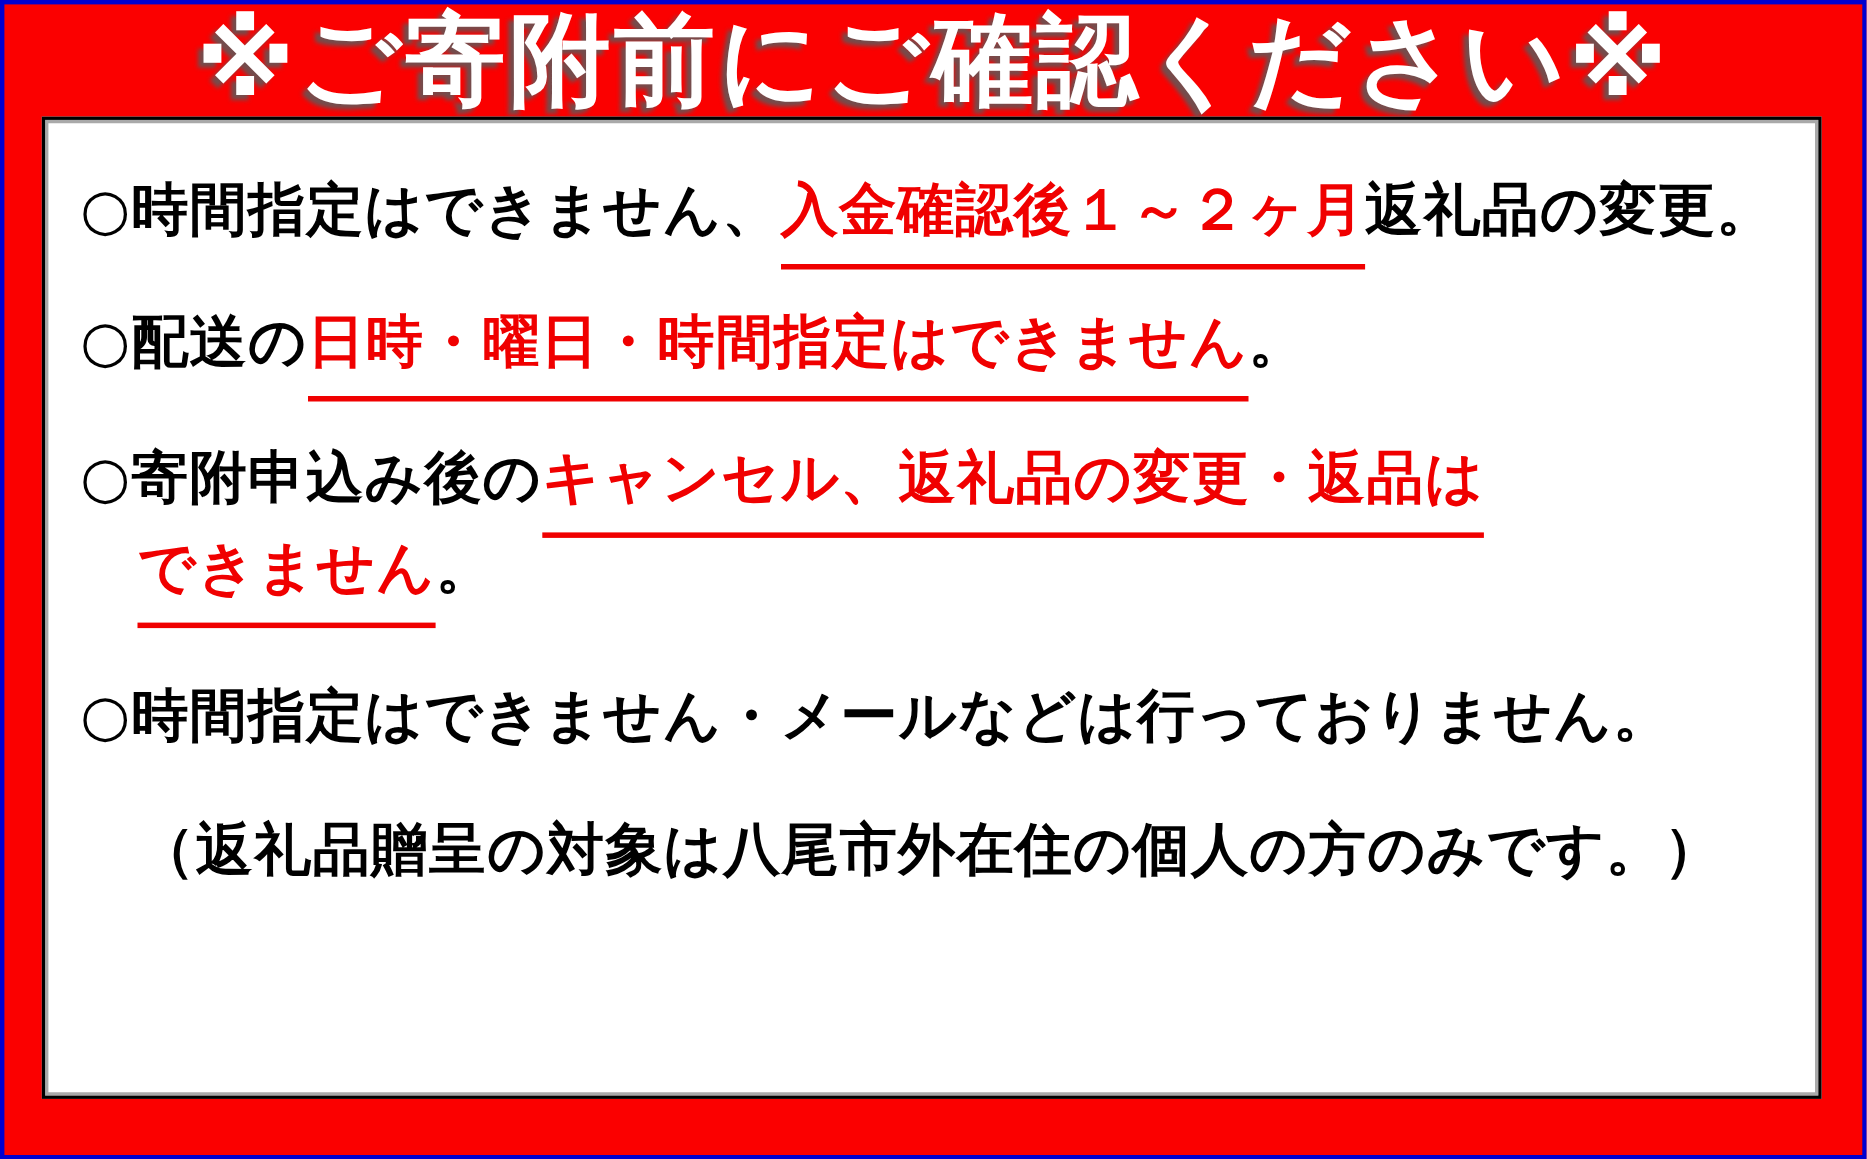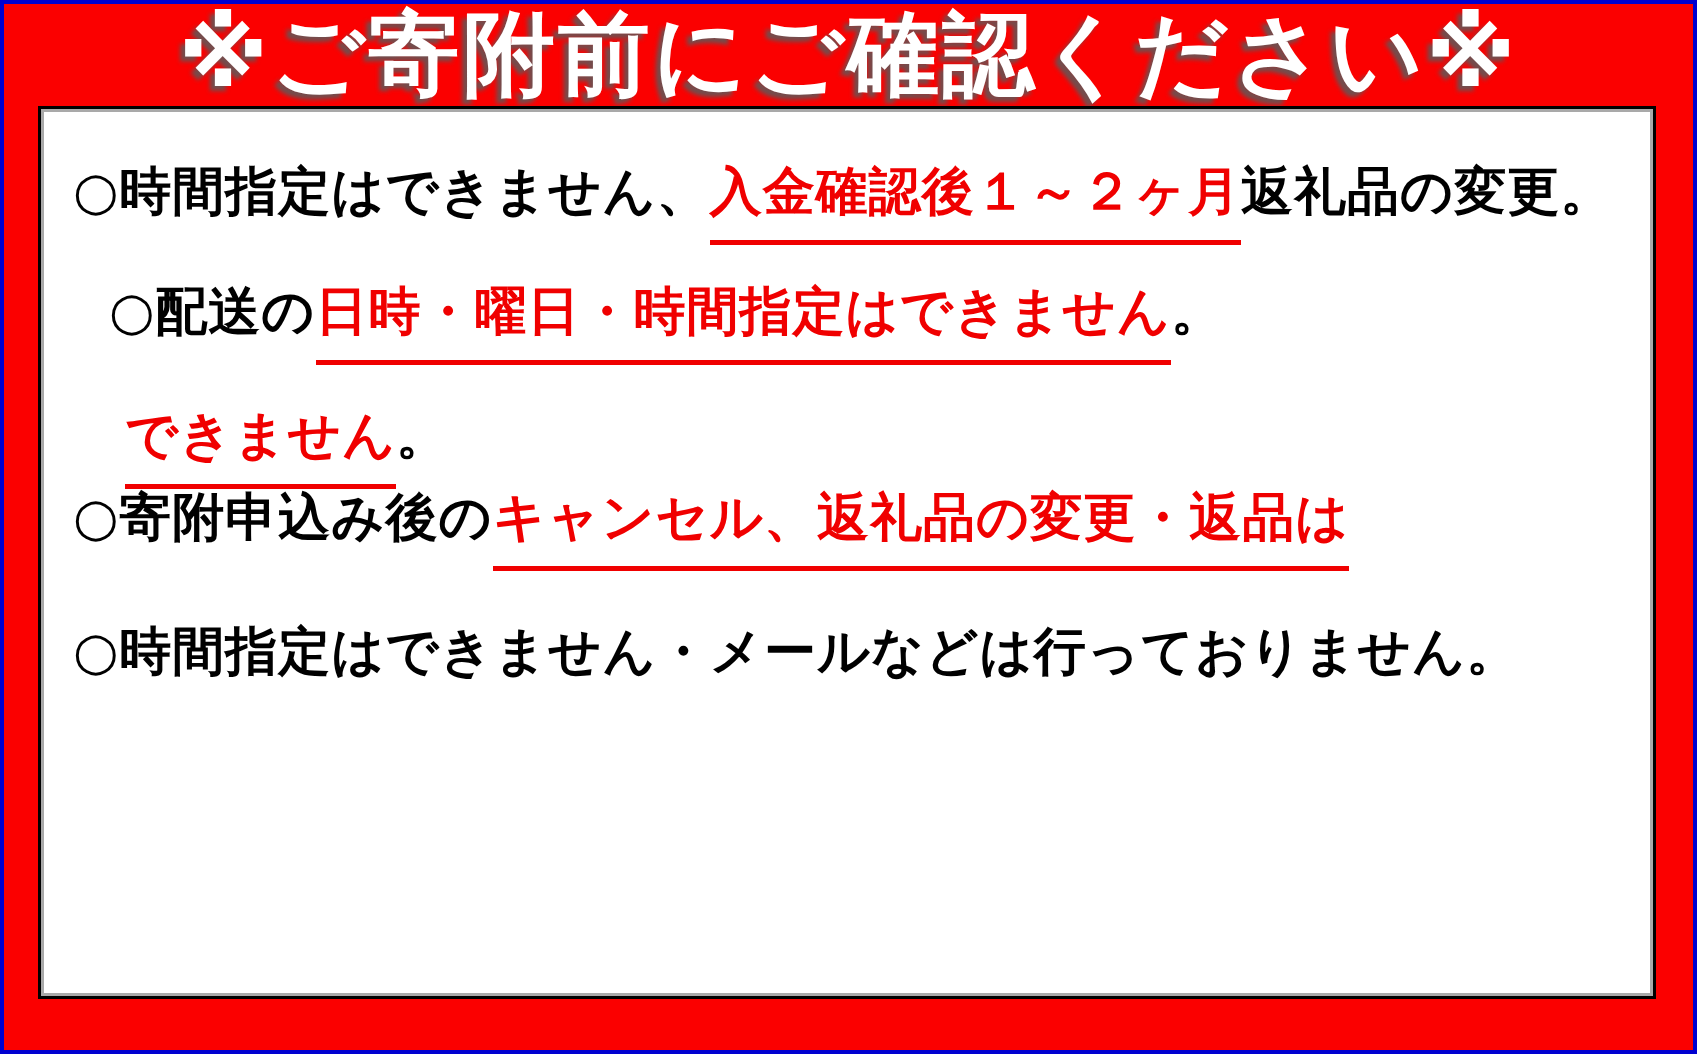--- a/index.html
+++ b/index.html
@@ -49,21 +49,21 @@
     .line {
       font-size: 52px;
       font-weight: bold;
       color: var(--body-text, #000000);
       line-height: 72px;
       white-space: nowrap;
       letter-spacing: 1px;
     }
     .line.indent { padding-left: 52px; }
     .line:nth-child(1) { margin-top: 20px; }
-    .line:nth-child(2) { margin-top: 48px; margin-left: 36px; }
+    .line:nth-child(2) { margin-top: 48px; }
     .line:nth-child(3) { margin-top: 52px; }
     .line:nth-child(4) { margin-top: 10px; }
     .line:nth-child(5) { margin-top: 62px; }
     .line:nth-child(6) { margin-top: 50px; }
     .line:nth-child(7) { margin-top: 8px; }
     .hl {
       color: var(--highlight-red, #f00000);
       border-bottom: 5px solid var(--highlight-red, #f00000);
       padding-bottom: 19px;
     }
@@ -72,18 +72,19 @@
 <body>
 
 <div class="frame">
   <div class="header">
     <span class="header-title">※ご寄附前にご確認ください※</span>
   </div>
   <div class="panel">
     <div id="notice-lines">
         <div class="line"><span>○時間指定はできません、</span><span class="hl">入金確認後１～２ヶ月</span><span>返礼品の変更。</span></div>
         <div class="line"><span>○配送の</span><span class="hl">日時・曜日・時間指定はできません</span><span>。</span></div>
+        <div class="line"><span>○寄附申込み後の</span><span class="hl">キャンセル、返礼品の変更・返品は</span></div>
         <div class="line indent"><span class="hl">できません</span><span>。</span></div>
-        <div class="line"><span>○寄附申込み後の</span><span class="hl">キャンセル、返礼品の変更・返品は</span></div>
         <div class="line"><span>○時間指定はできません・メールなどは行っておりません。</span></div>
+        <div class="line indent"><span>（返礼品贈呈の対象は八尾市外在住の個人の方のみです。）</span></div>
       </div>
   </div>
 </div>
 
 </body></html>

